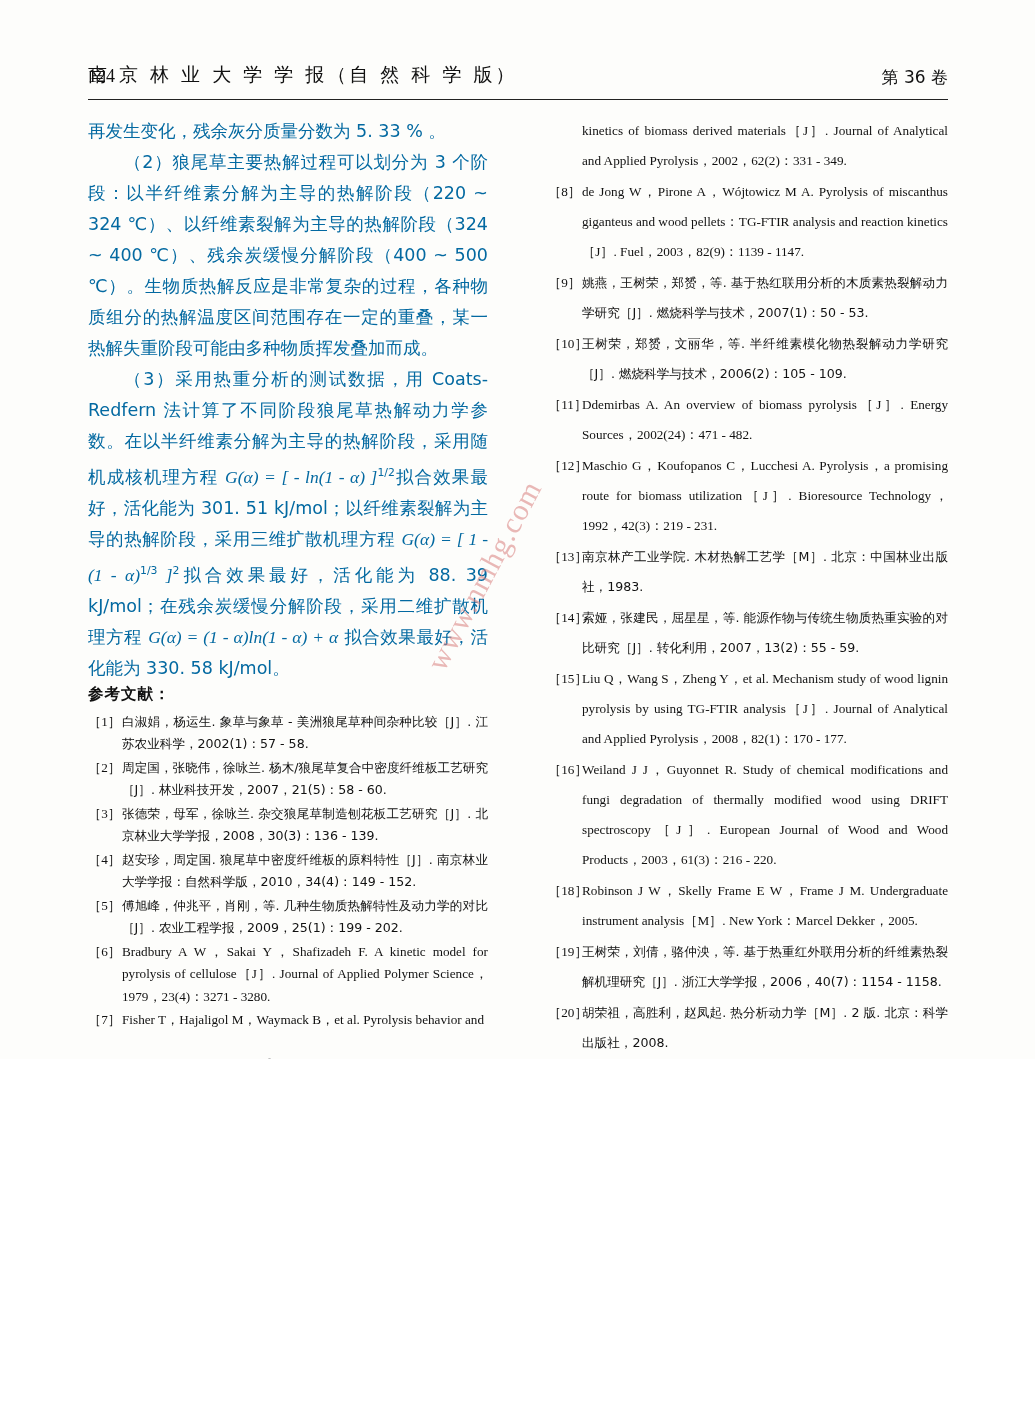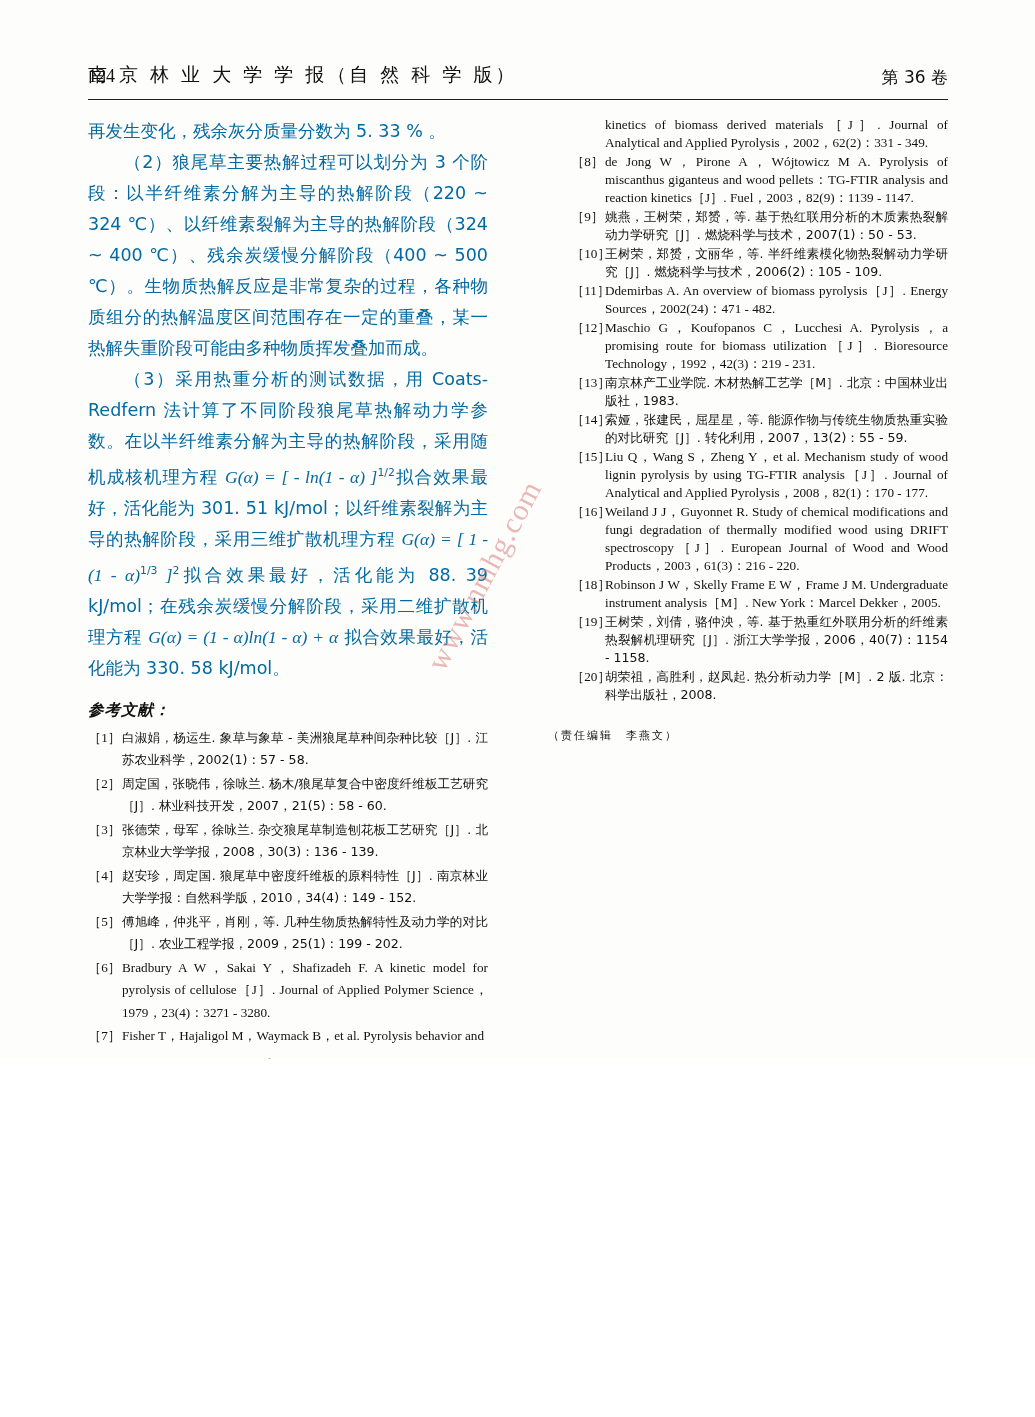--- a/index.html
+++ b/index.html
@@ -75,24 +75,22 @@
   .cn-body p {
     margin: 0;
   }
   .cn-body p.indent2 {
     text-indent: 36px;
   }
   .refs-title {
     font-family: "DejaVu Sans", sans-serif;
     font-size: 15.5px;
     font-weight: bold;
-    margin-top: 16px;
     margin-bottom: 6px;
     letter-spacing: 1px;
-    font-style: italic;
   }
   .ref-list {
     font-size: 13.2px;
     line-height: 22.5px;
     text-align: justify;
   }
   .ref {
     position: relative;
     padding-left: 34px;
     margin-bottom: 1px;
@@ -102,21 +100,21 @@
     position: absolute;
     left: 0;
     top: 0;
     width: 32px;
     text-align: left;
     font-family: "Liberation Serif", serif;
   }
   .ref .txt { display: block; }
   .ref.cn .txt { font-family: "DejaVu Sans", sans-serif; font-size: 12.6px; }
 
-  .col-right .ref-list { font-size: 13.2px; line-height: 18px; margin-left: 23px; }
+  .col-right .ref-list { font-size: 13.2px; line-height: 30px; }
 
   .editor {
     margin-top: 24px;
     text-align: left;
     font-family: "DejaVu Sans", sans-serif;
     font-size: 11px;
     letter-spacing: 2px;
     padding-right: 10px;
   }
   

